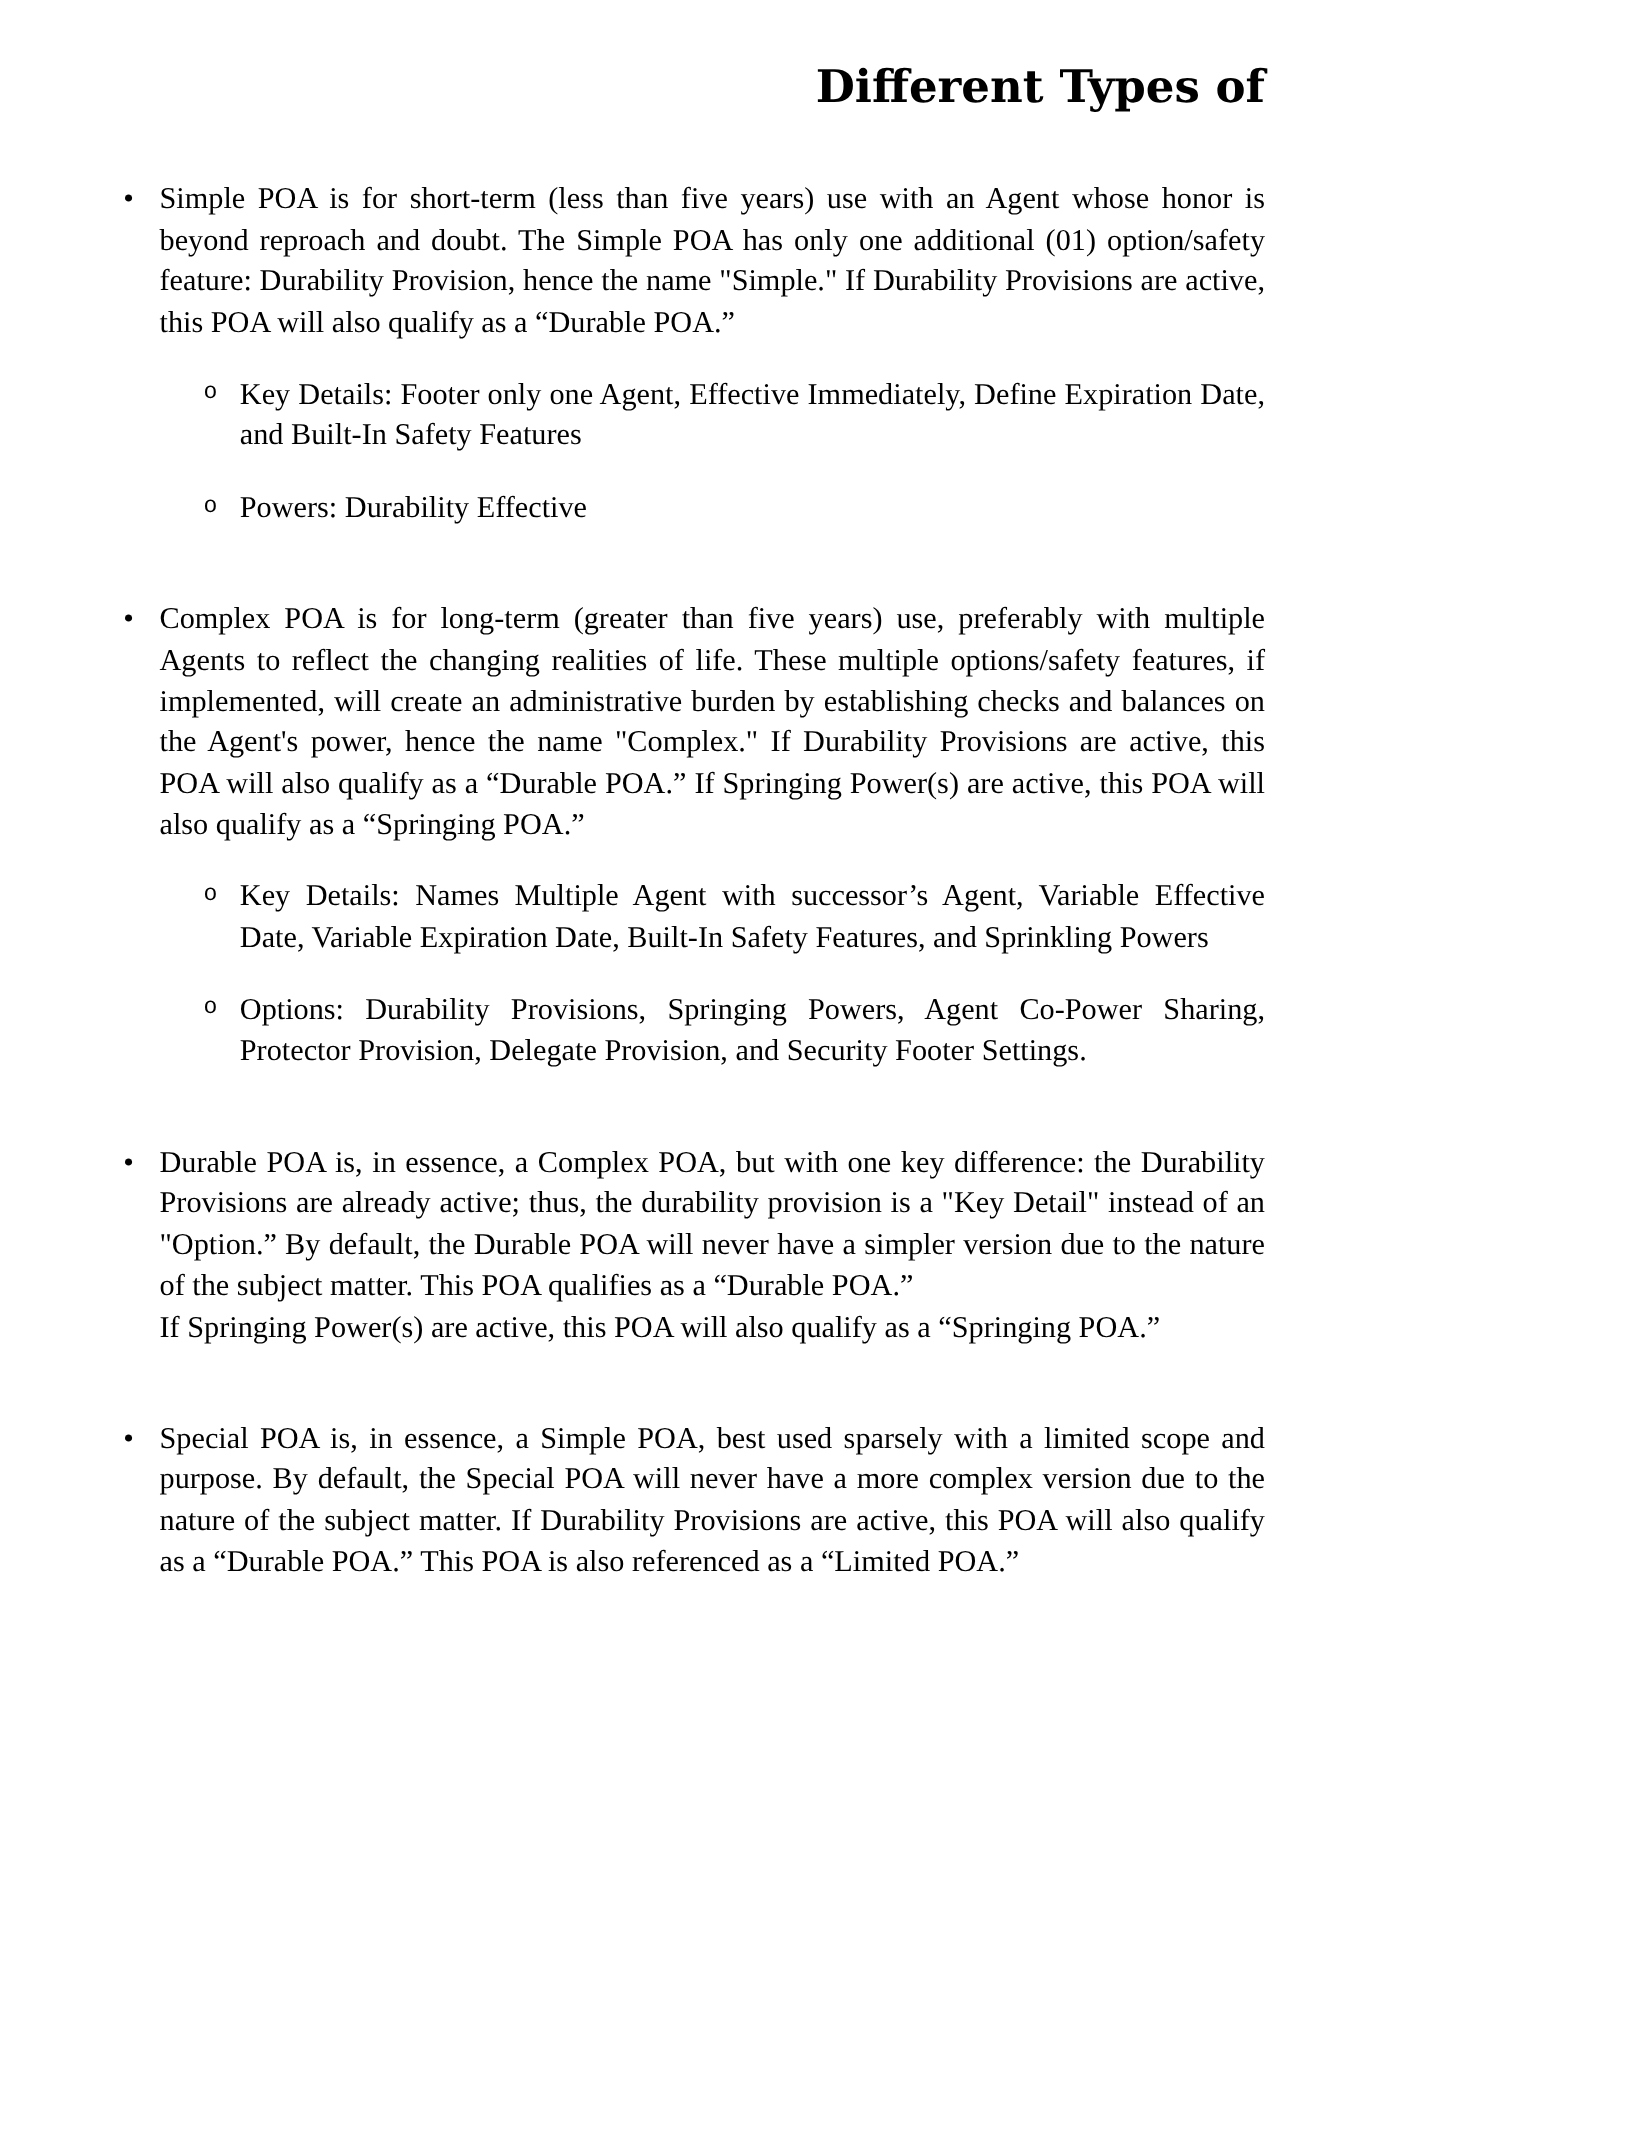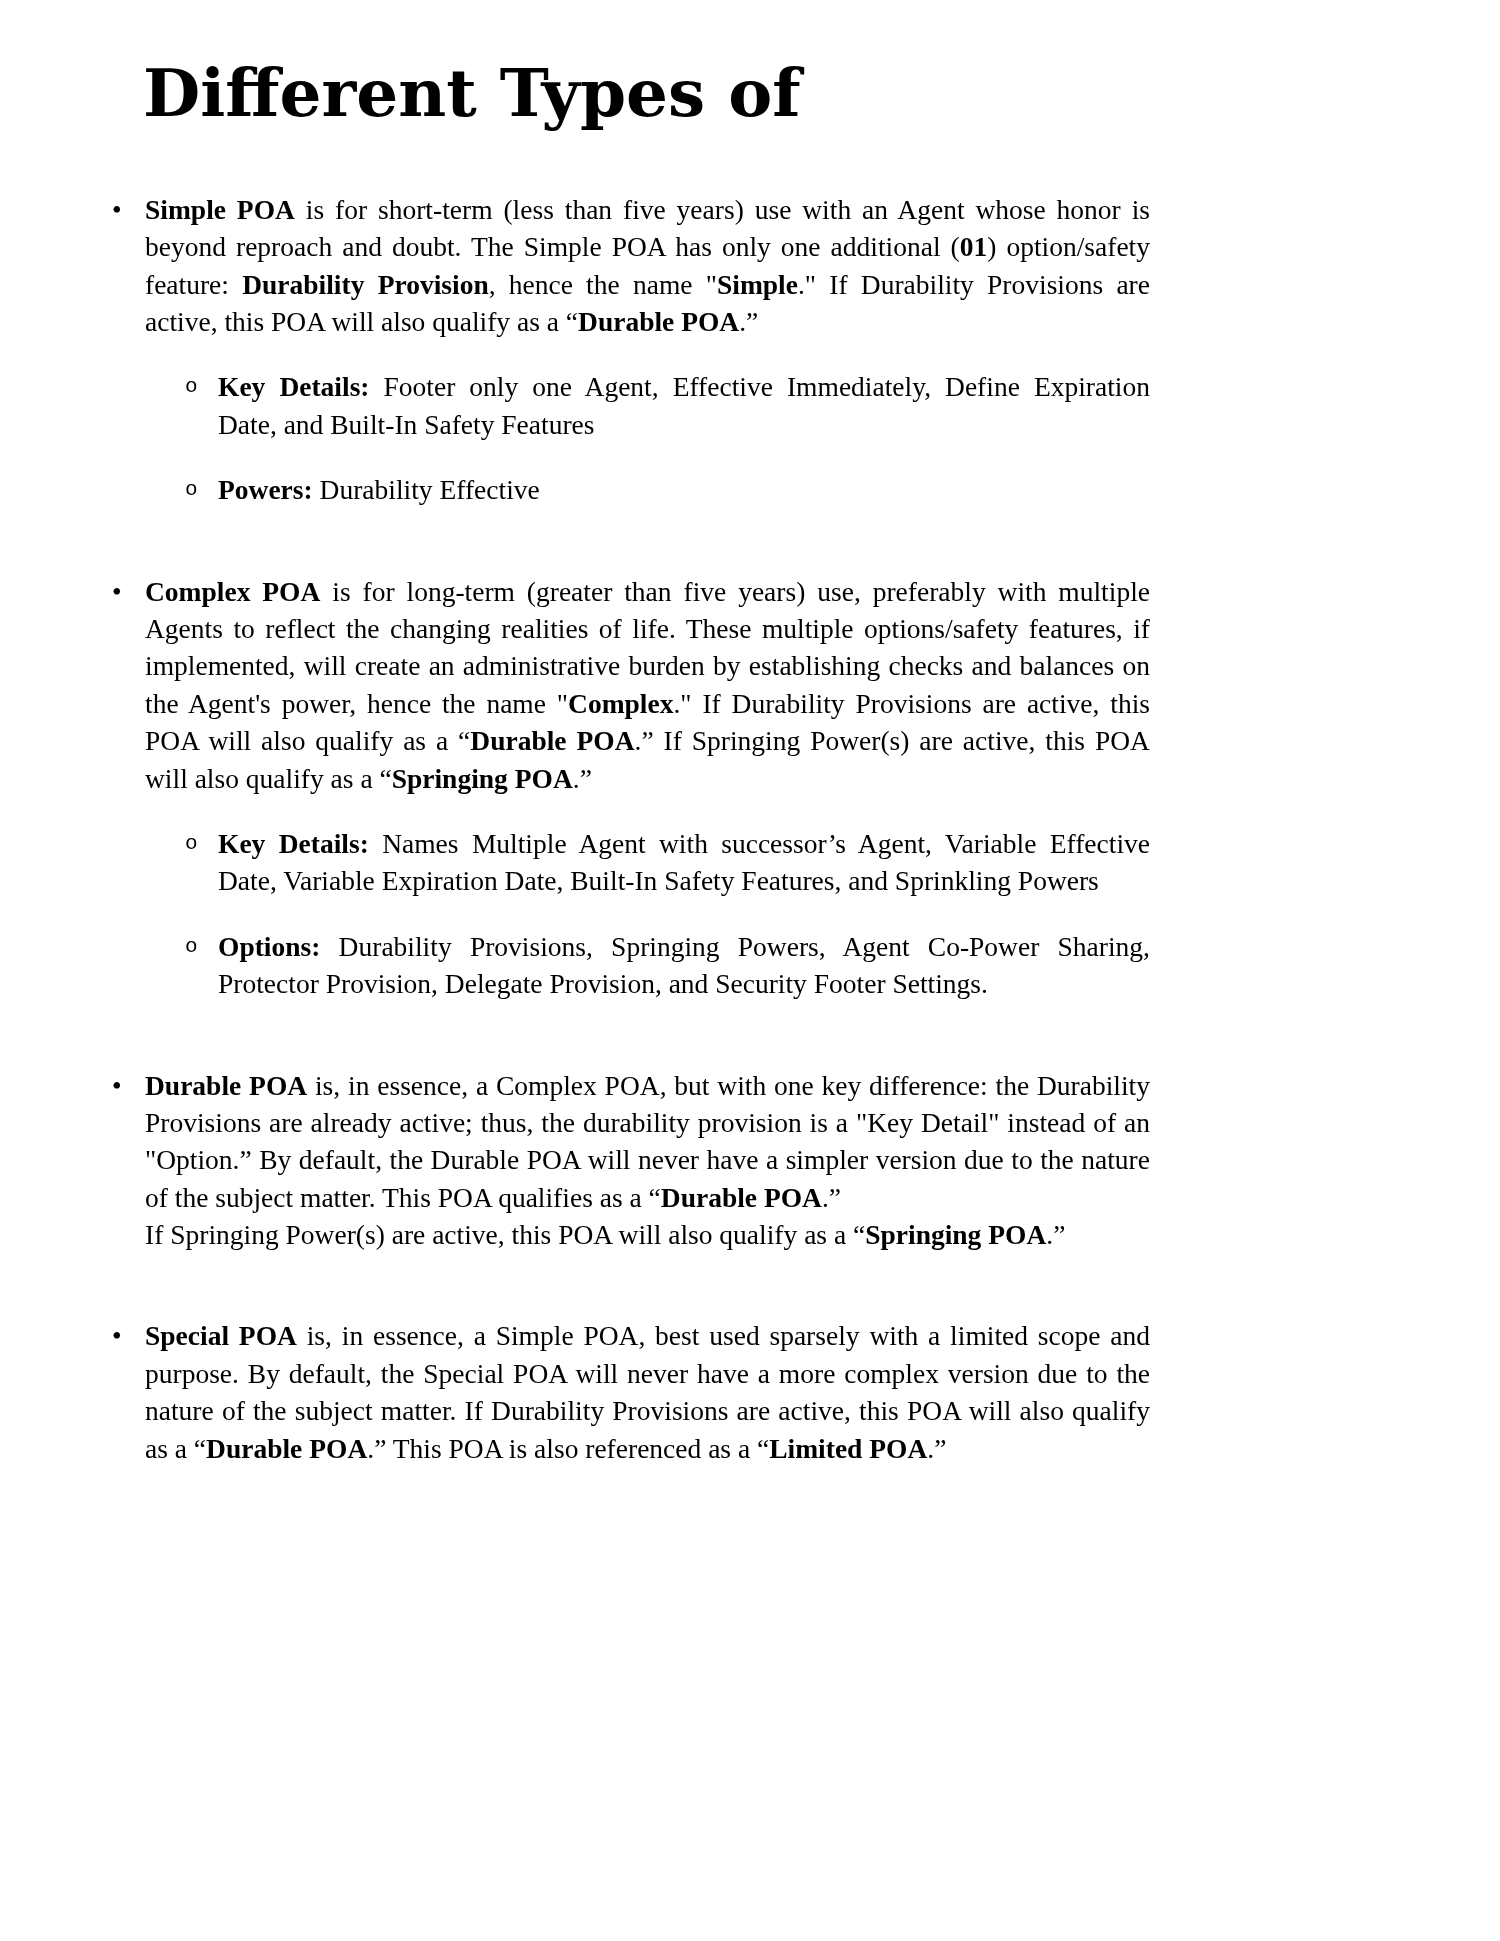--- a/index.html
+++ b/index.html
@@ -16,23 +16,23 @@
   .page {
     box-sizing: border-box;
     width: 1500px;
     min-height: 1941px;
     padding: 55px 350px 60px 112px;
     background: #ffffff;
   }
   .title {
     font-family: "DejaVu Serif", serif;
     font-weight: 800;
-    font-size: 66px;
+    font-size: 41px;
     line-height: 1.18;
-    text-align: left;
+    text-align: right;
     margin: 0 0 58px 31px;
     color: #000000;
   }
   .doc-body {
     font-size: 27.5px;
     line-height: 1.36;
   }
   .section {
     margin: 0 0 64px 0;
   }
@@ -63,21 +63,21 @@
     padding-top: 5px;
   }
   .sub-text {
     flex: 1 1 auto;
     text-align: justify;
   }
   .para-line {
     text-align: justify;
   }
   .b {
-    font-weight: bold;
+    font-weight: normal;
   }
 </style>
 </head>
 <body>
 
 <div class="page">
   <h1 class="title">
     <span>Different Types of</span><br>
   </h1>
   <div class="doc-body">

